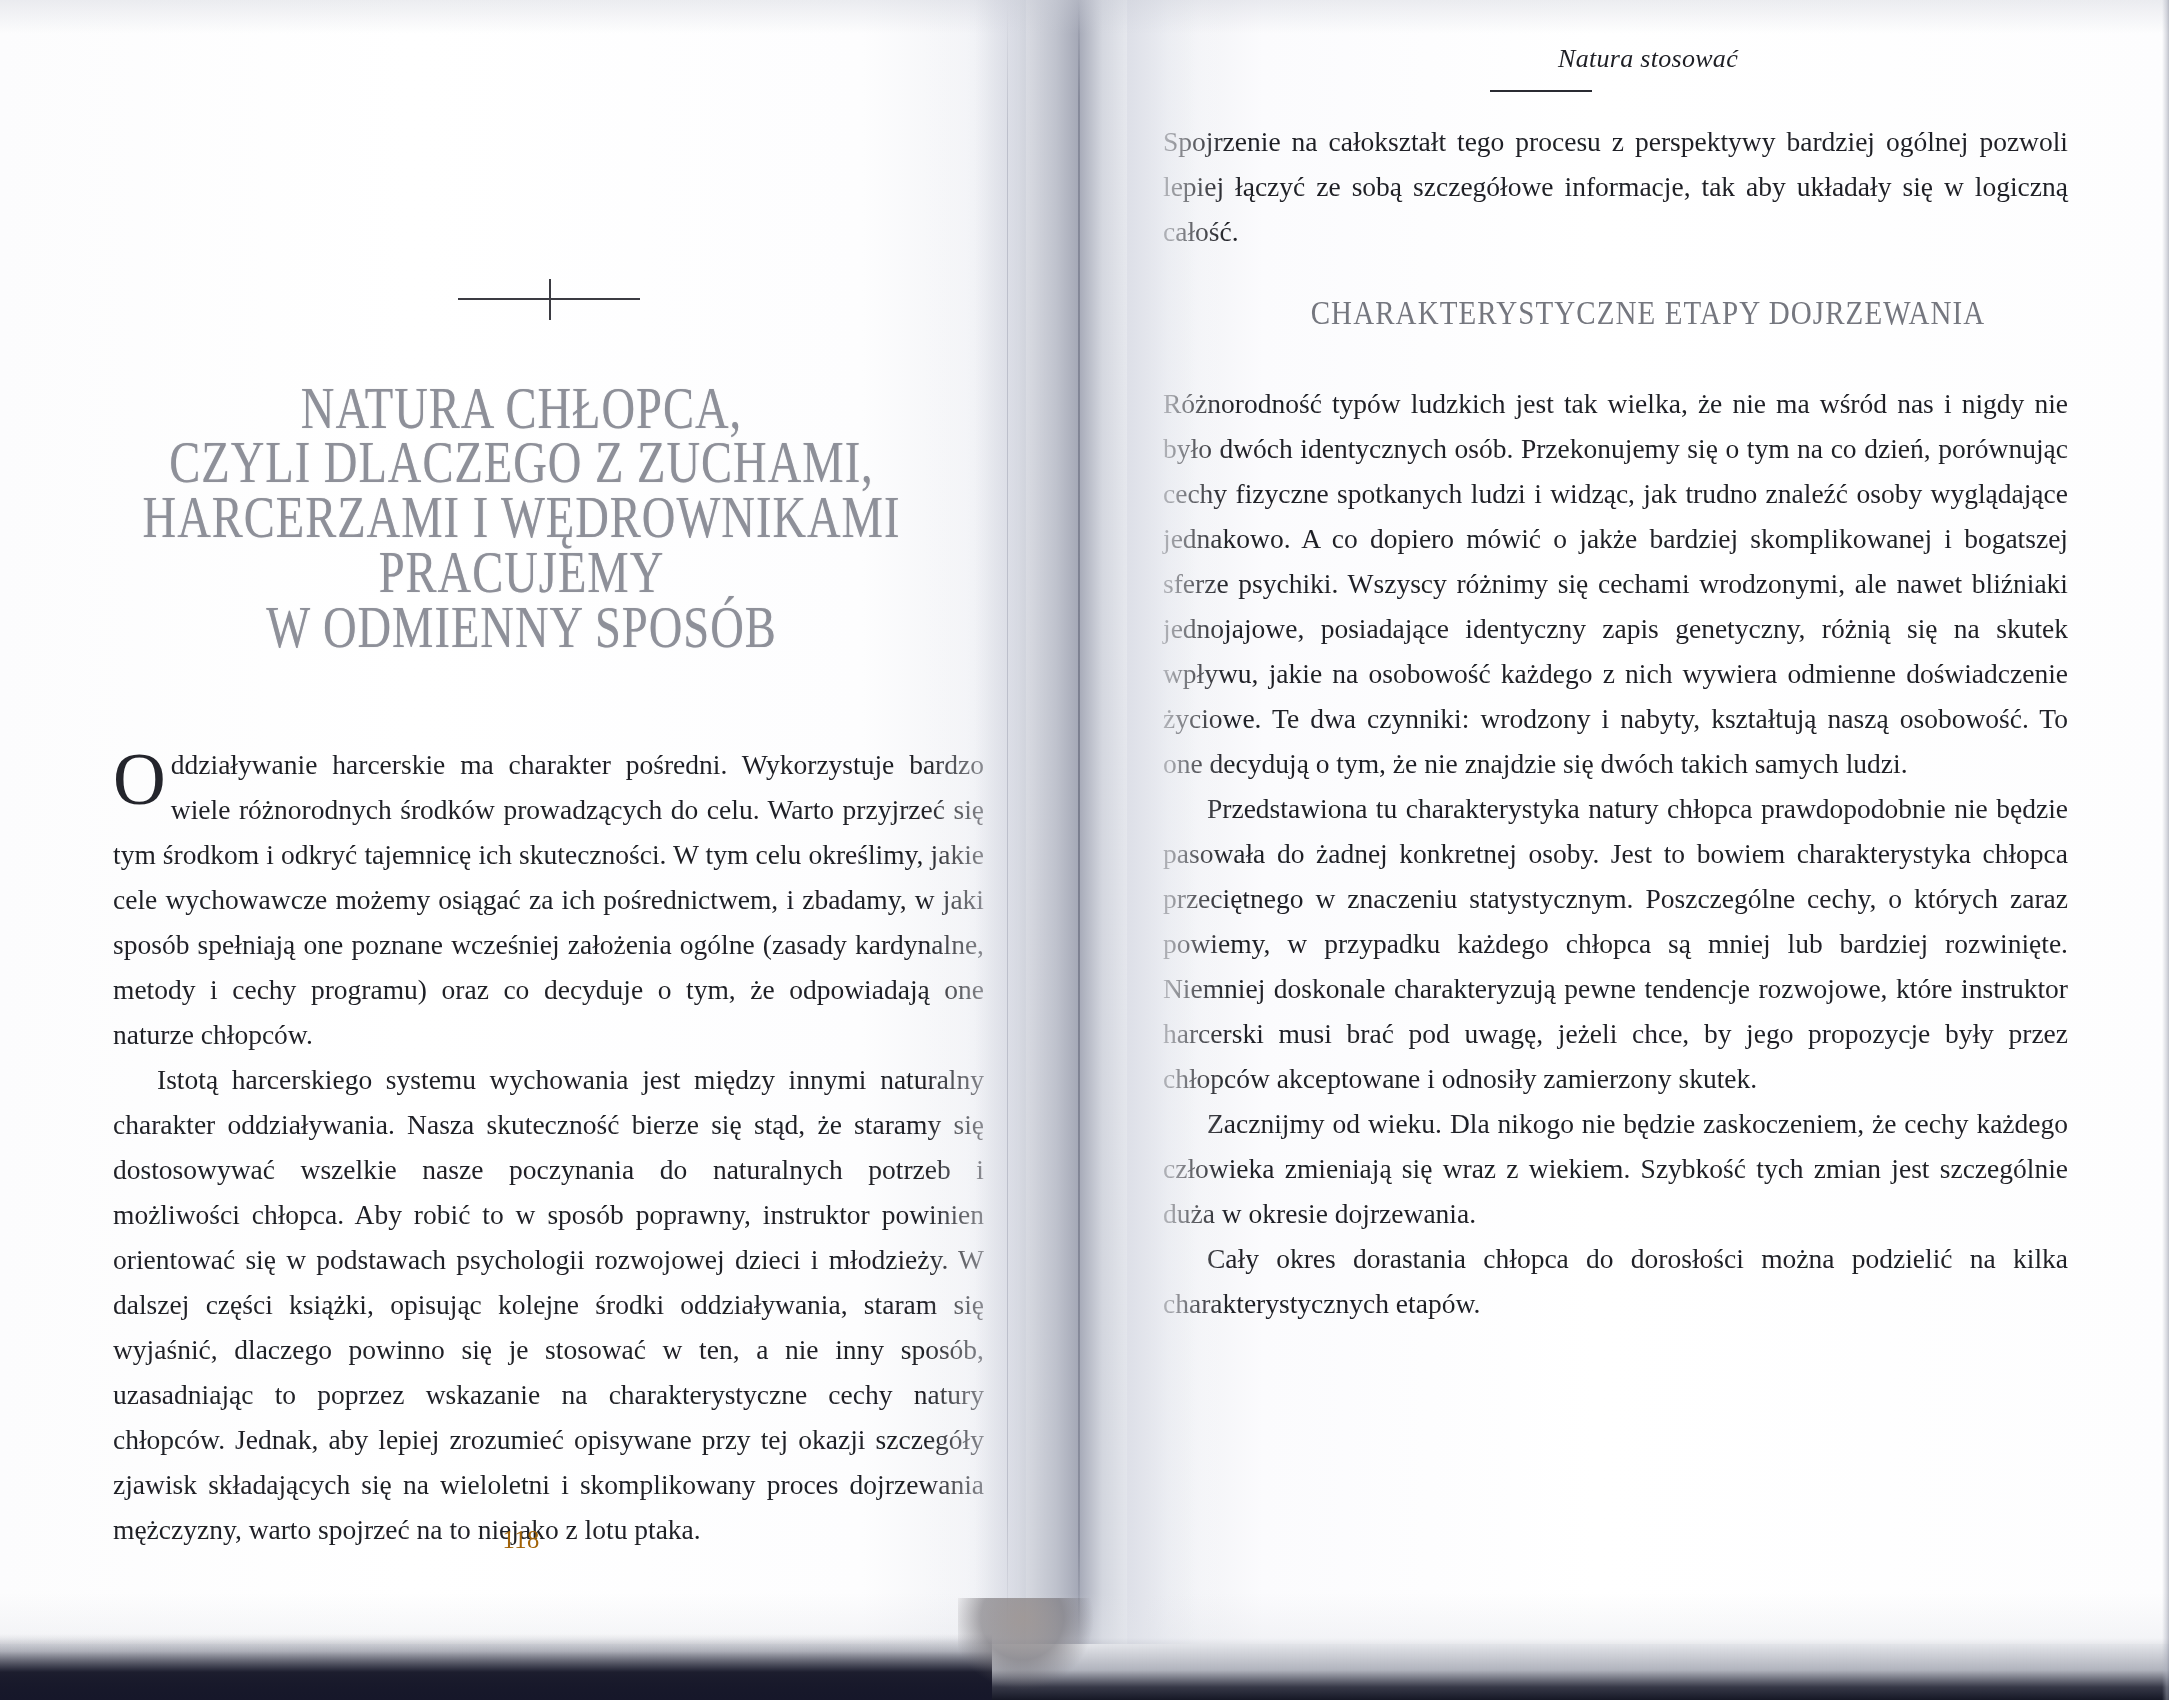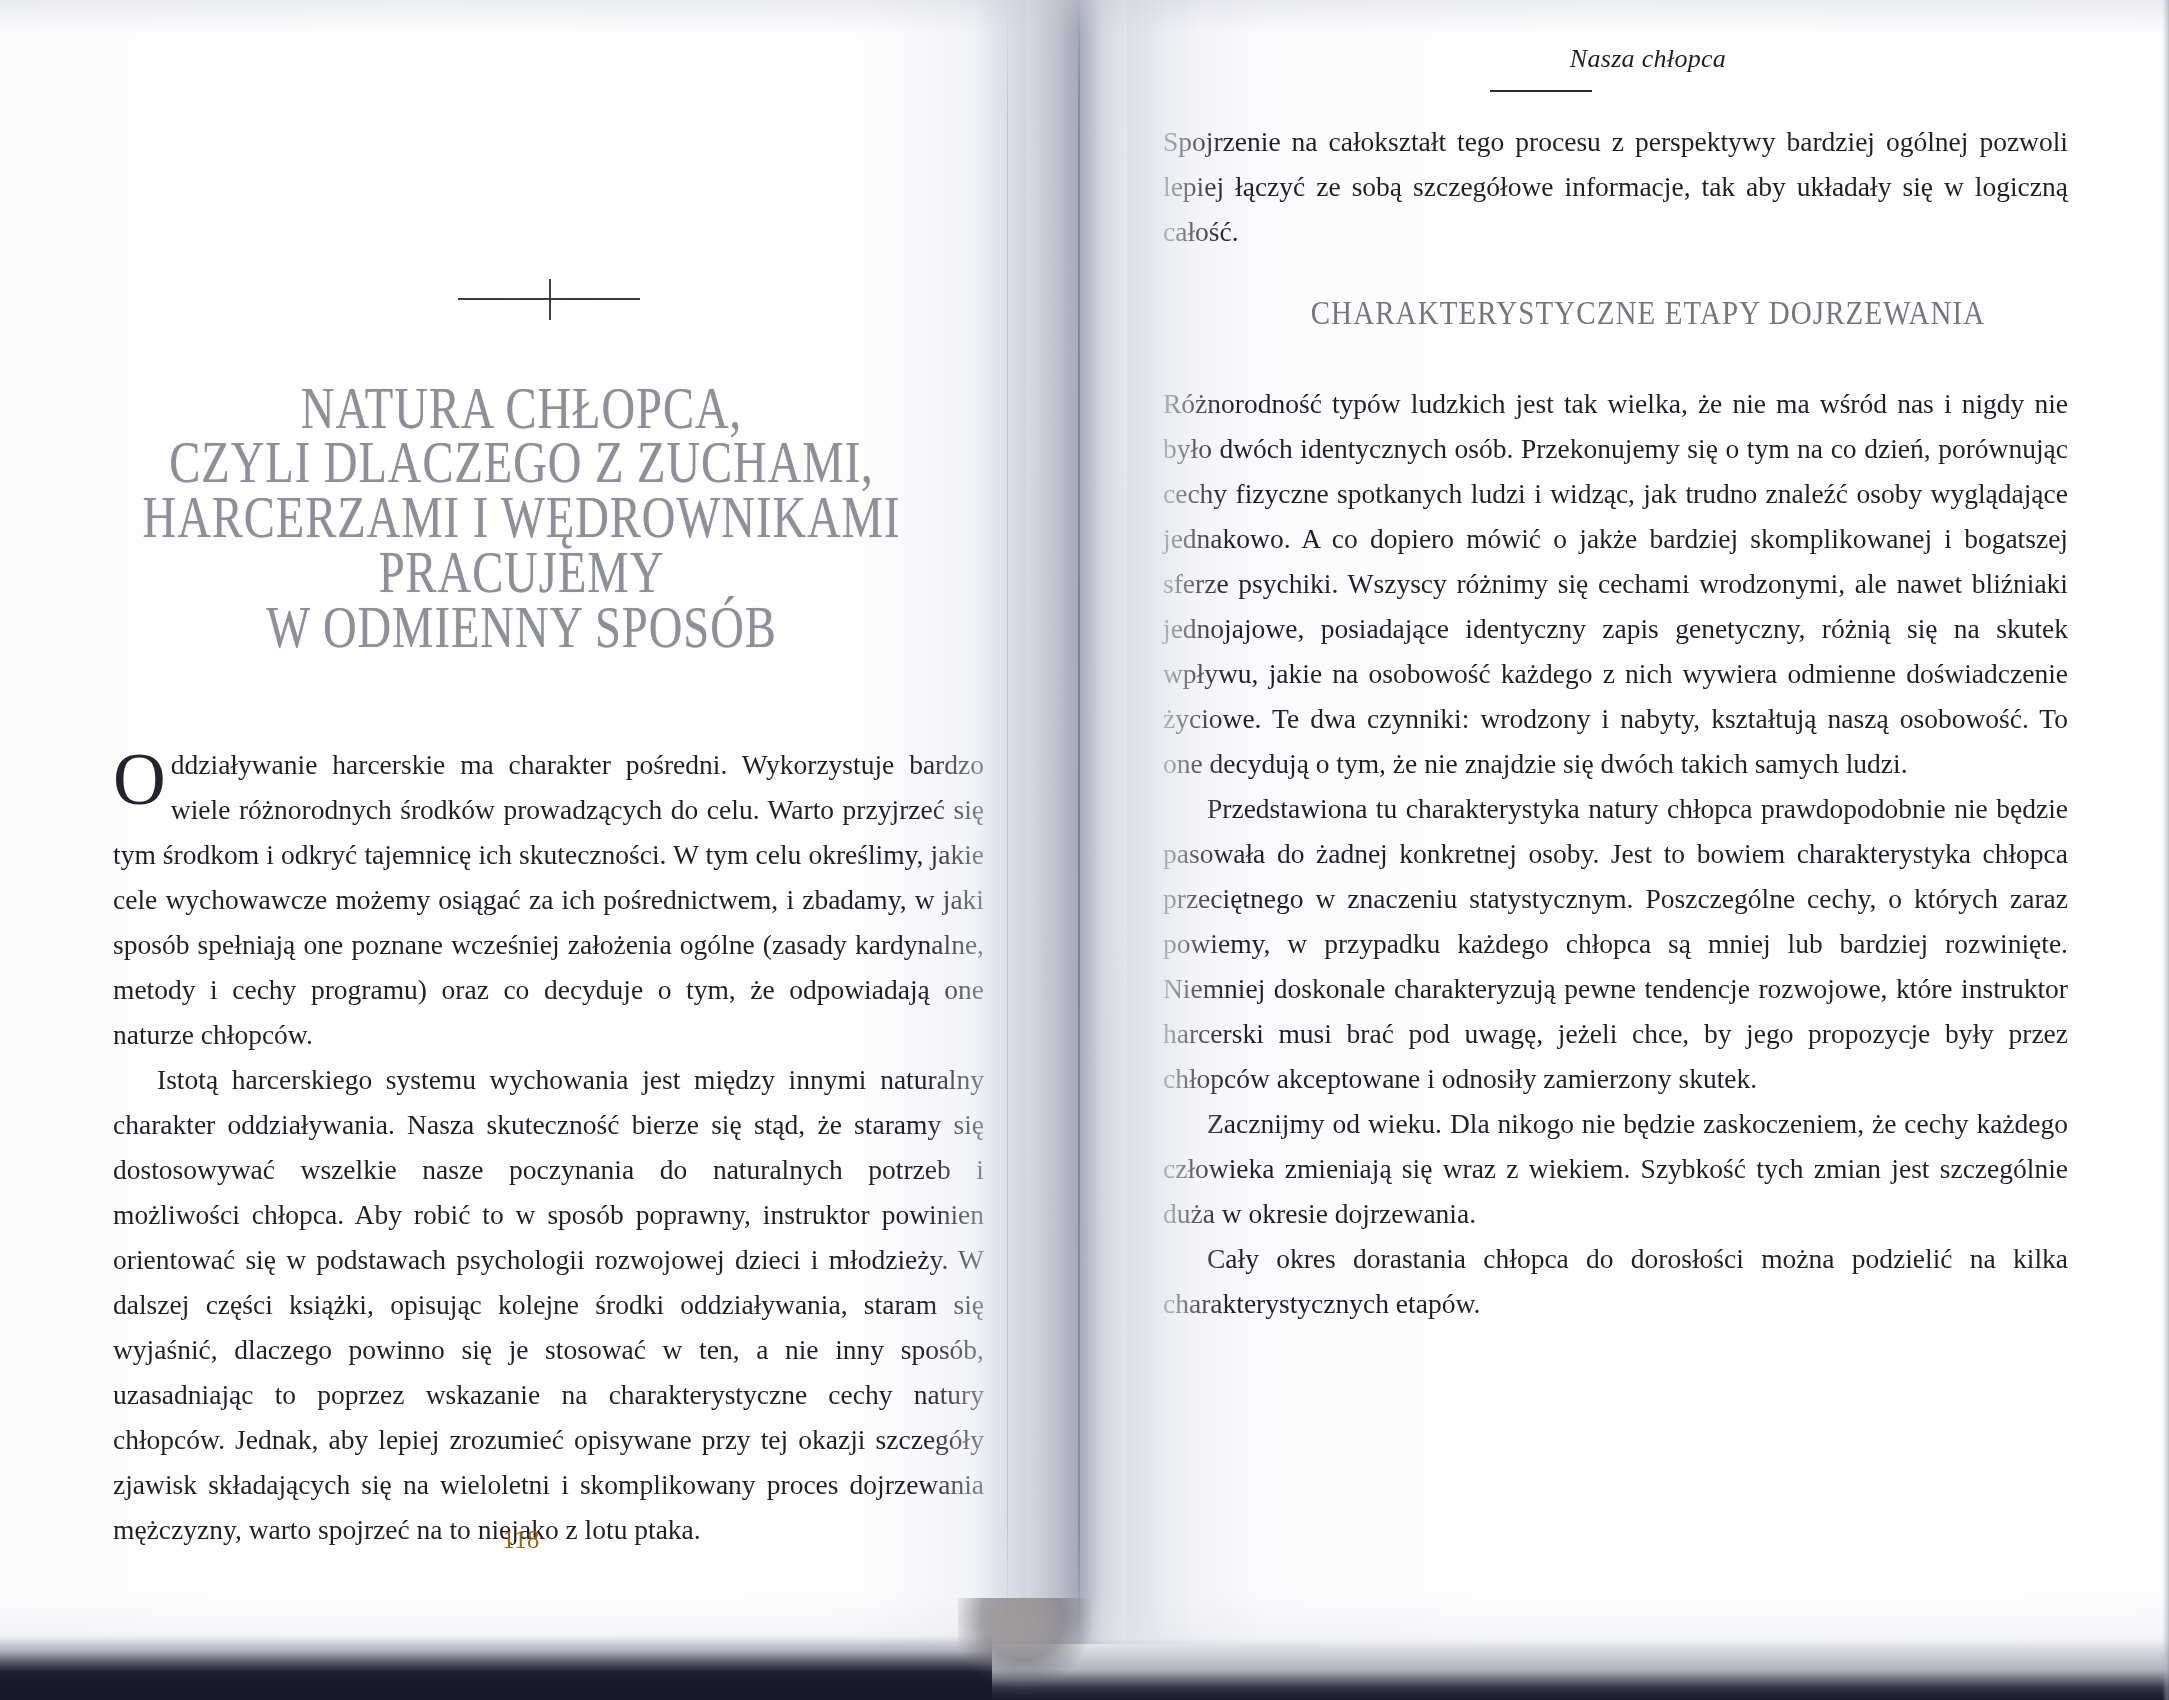--- a/index.html
+++ b/index.html
@@ -299,21 +299,21 @@
 
   <div class="body-col-left">
     <p class="first">
       <span class="dropcap">O</span><span>ddziaływanie harcerskie ma charakter pośredni. Wykorzystuje bardzo wiele różnorodnych środków prowadzących do celu. Warto przyjrzeć się tym środkom i odkryć tajemnicę ich skuteczności. W tym celu określimy, jakie cele wychowawcze możemy osiągać za ich pośrednictwem, i zbadamy, w jaki sposób spełniają one poznane wcześniej założenia ogólne (zasady kardynalne, metody i cechy programu) oraz co decyduje o tym, że odpowiadają one naturze chłopców.</span>
     </p>
     <p><span>Istotą harcerskiego systemu wychowania jest między innymi naturalny charakter oddziaływania. Nasza skuteczność bierze się stąd, że staramy się dostosowywać wszelkie nasze poczynania do naturalnych potrzeb i możliwości chłopca. Aby robić to w sposób poprawny, instruktor powinien orientować się w podstawach psychologii rozwojowej dzieci i młodzieży. W dalszej części książki, opisując kolejne środki oddziaływania, staram się wyjaśnić, dlaczego powinno się je stosować w ten, a nie inny sposób, uzasadniając to poprzez wskazanie na charakterystyczne cechy natury chłopców. Jednak, aby lepiej zrozumieć opisywane przy tej okazji szczegóły zjawisk składających się na wieloletni i skomplikowany proces dojrzewania mężczyzny, warto spojrzeć na to niejako z lotu ptaka.</span></p>
   </div>
 
   <div class="folio folio-left">118</div>
 
-  <div class="running-head">Nasza chłopca</div>
+  <div class="running-head">Natura stosować</div>
   <div class="running-rule"></div>
 
   <div class="body-col-right">
     <p class="first"><span>Spojrzenie na całokształt tego procesu z perspektywy bardziej ogólnej pozwoli lepiej łączyć ze sobą szczegółowe informacje, tak aby układały się w logiczną całość.</span></p>
   </div>
 
   <div class="section-heading">CHARAKTERYSTYCZNE ETAPY DOJRZEWANIA</div>
 
   <div class="body-col-right-2">
     <p class="first"><span>Różnorodność typów ludzkich jest tak wielka, że nie ma wśród nas i nigdy nie było dwóch identycznych osób. Przekonujemy się o tym na co dzień, porównując cechy fizyczne spotkanych ludzi i widząc, jak trudno znaleźć osoby wyglądające jednakowo. A co dopiero mówić o jakże bardziej skomplikowanej i bogatszej sferze psychiki. Wszyscy różnimy się cechami wrodzonymi, ale nawet bliźniaki jednojajowe, posiadające identyczny zapis genetyczny, różnią się na skutek wpływu, jakie na osobowość każdego z nich wywiera odmienne doświadczenie życiowe. Te dwa czynniki: wrodzony i nabyty, kształtują naszą osobowość. To one decydują o tym, że nie znajdzie się dwóch takich samych ludzi.</span></p>

